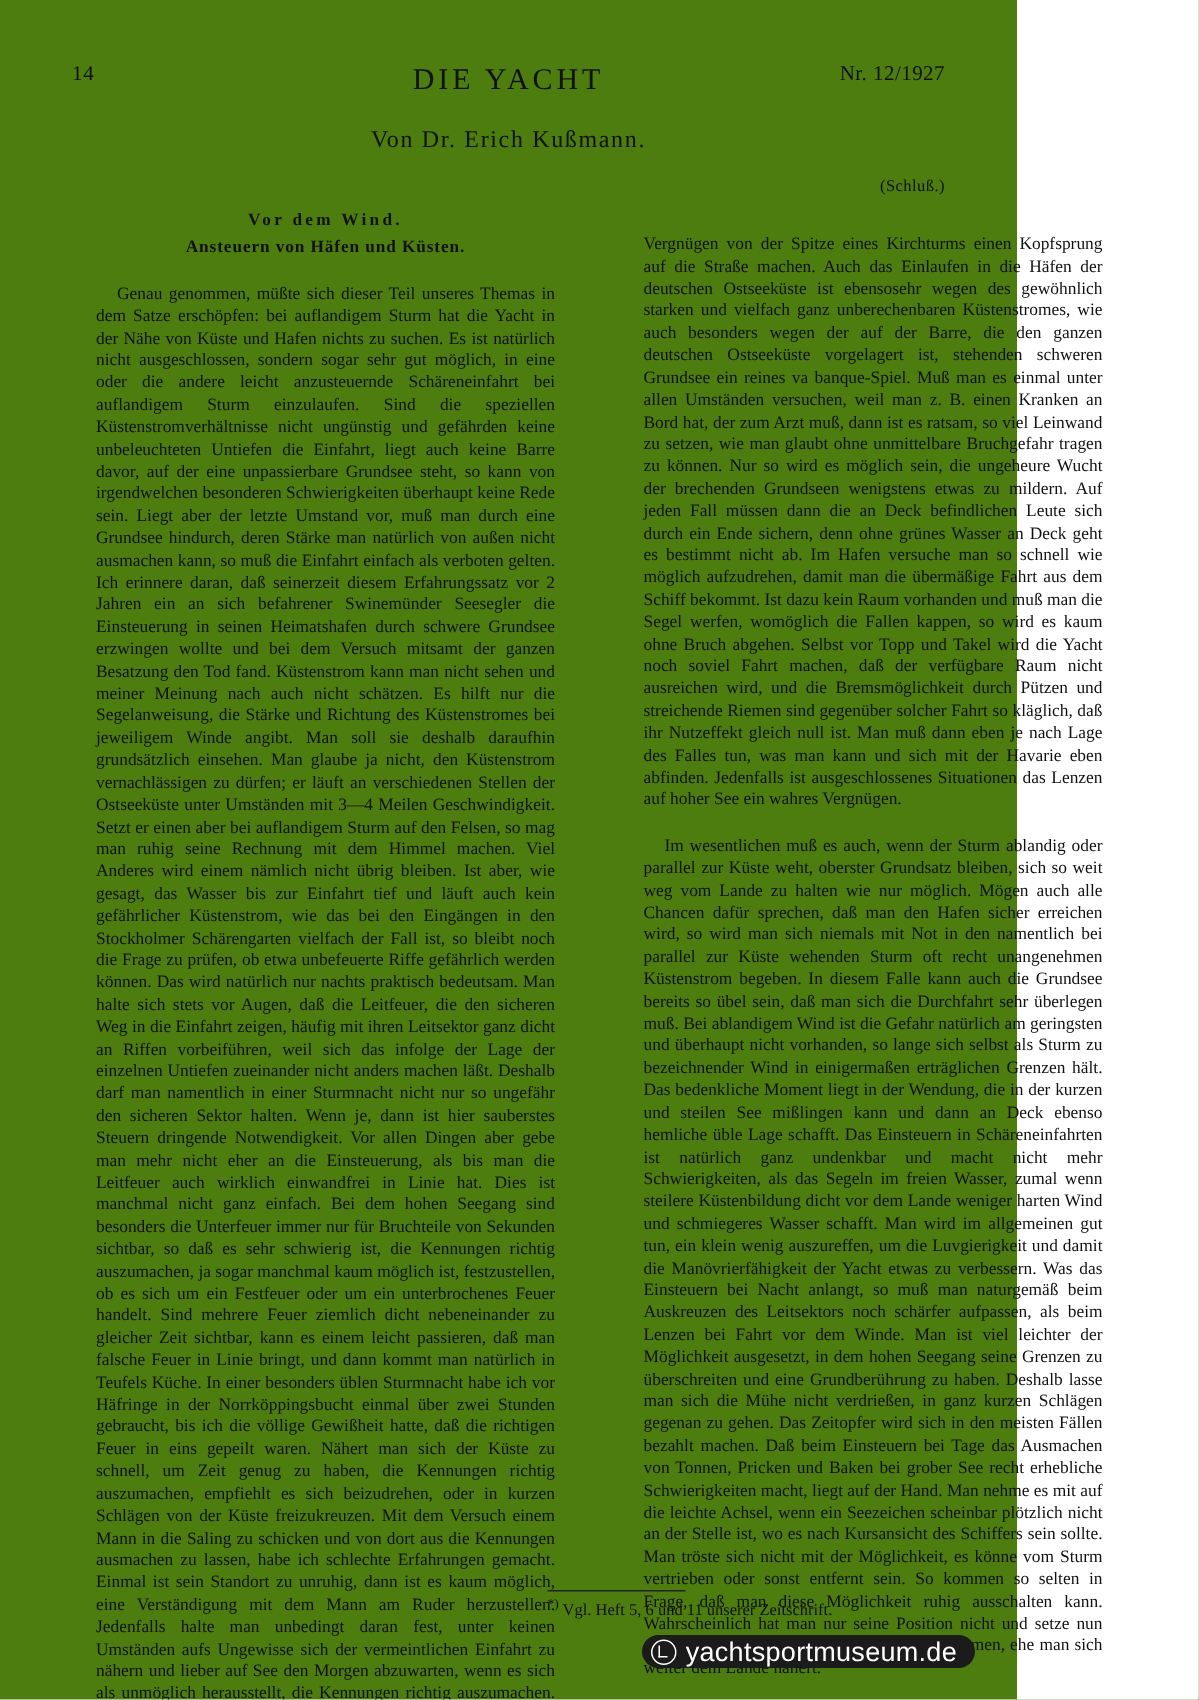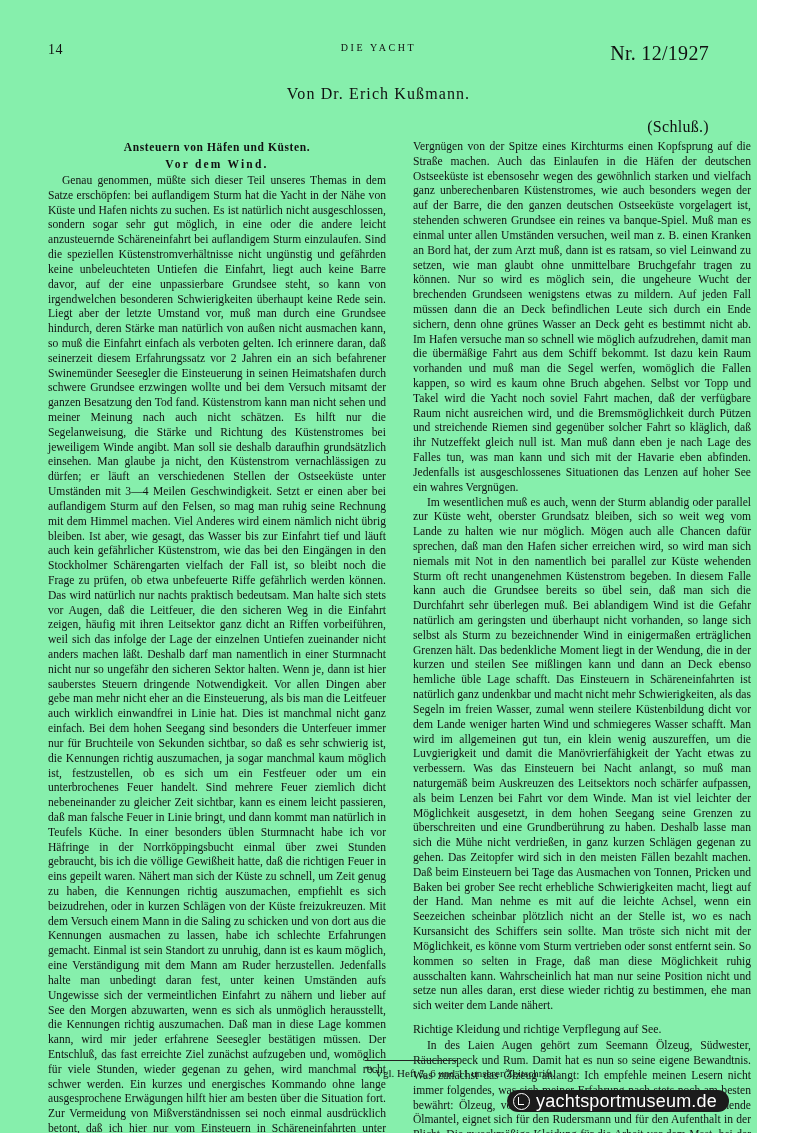--- a/index.html
+++ b/index.html
@@ -10,23 +10,23 @@
   body {
     width: 799px;
     height: 1133px;
     font-family: "Liberation Serif", serif;
     color: #111111;
     position: relative;
     overflow: hidden;
   }
   .page {
     position: relative;
-    width: 757px;
+    width: 678px;
     height: 1133px;
-    background: #86efac;
+    background: #4d7c0f;
   }
   
   .runhead {
     position: absolute;
     top: 42px;
     left: 48px;
     right: 48px;
     height: 18px;
     font-family: "Liberation Serif", serif;
   }
@@ -35,28 +35,28 @@
     left: 0;
     top: 0;
     font-size: 14px;
     letter-spacing: 0.5px;
   }
   .runhead .journal {
     position: absolute;
     left: 50%;
     top: 0;
     transform: translateX(-50%);
-    font-size: 10px;
+    font-size: 20px;
     letter-spacing: 2.6px;
   }
   .runhead .issue {
     position: absolute;
     right: 0;
     top: 0;
-    font-size: 20px;
+    font-size: 14px;
     letter-spacing: 0.3px;
   }
   
   .title-block {
     position: absolute;
     top: 78px;
     left: 48px;
     right: 48px;
     text-align: center;
   }
@@ -75,21 +75,21 @@
   }
   .byline {
     margin-top: 7px;
     font-size: 16px;
     letter-spacing: 1.1px;
   }
   .conclusion-note {
     position: absolute;
     top: 118px;
     right: 48px;
-    font-size: 16px;
+    font-size: 11px;
     letter-spacing: 0.3px;
   }
   
   .columns {
     position: absolute;
     top: 140px;
     left: 48px;
     width: 703px;
     height: 890px;
   }
@@ -119,21 +119,21 @@
   .sec-head.inline-head {
     text-align: left;
     font-weight: normal;
     font-size: 11.8px;
     letter-spacing: 0;
     margin-top: 8px;
     margin-bottom: 2px;
     line-height: 1.3;
   }
   p.body {
-    margin: 0;
+    margin: 16px;
     font-size: 11.6px;
     line-height: 1.278;
     text-align: justify;
     text-justify: inter-word;
     hyphens: auto;
     -webkit-hyphens: auto;
   }
   p.body.indent { text-indent: 14px; }
 
   .footnote-wrap {
@@ -203,22 +203,22 @@
   </div>
 
   <div class="title-block">
     <div class="byline">Von Dr. Erich Kußmann.</div>
   </div>
   <div class="conclusion-note">(Schluß.)</div>
 
   <div class="columns">
 
     <div class="col col-left">
+      <div class="sec-head spaced">Vor dem Wind.</div>
       <div class="sec-head">Ansteuern von Häfen und Küsten.</div>
-      <div class="sec-head spaced">Vor dem Wind.</div>
       <p class="body indent">Genau genommen, müßte sich dieser Teil unseres Themas in dem Satze erschöpfen: bei auflandigem Sturm hat die Yacht in der Nähe von Küste und Hafen nichts zu suchen. Es ist natürlich nicht ausgeschlossen, sondern sogar sehr gut möglich, in eine oder die andere leicht anzusteuernde Schäreneinfahrt bei auflandigem Sturm einzulaufen. Sind die speziellen Küstenstromverhältnisse nicht ungünstig und gefährden keine unbeleuchteten Untiefen die Einfahrt, liegt auch keine Barre davor, auf der eine unpassierbare Grundsee steht, so kann von irgendwelchen besonderen Schwierigkeiten überhaupt keine Rede sein. Liegt aber der letzte Umstand vor, muß man durch eine Grundsee hindurch, deren Stärke man natürlich von außen nicht ausmachen kann, so muß die Einfahrt einfach als verboten gelten. Ich erinnere daran, daß seinerzeit diesem Erfahrungssatz vor 2 Jahren ein an sich befahrener Swinemünder Seesegler die Einsteuerung in seinen Heimatshafen durch schwere Grundsee erzwingen wollte und bei dem Versuch mitsamt der ganzen Besatzung den Tod fand. Küstenstrom kann man nicht sehen und meiner Meinung nach auch nicht schätzen. Es hilft nur die Segelanweisung, die Stärke und Richtung des Küstenstromes bei jeweiligem Winde angibt. Man soll sie deshalb daraufhin grundsätzlich einsehen. Man glaube ja nicht, den Küstenstrom vernachlässigen zu dürfen; er läuft an verschiedenen Stellen der Ostseeküste unter Umständen mit 3—4 Meilen Geschwindigkeit. Setzt er einen aber bei auflandigem Sturm auf den Felsen, so mag man ruhig seine Rechnung mit dem Himmel machen. Viel Anderes wird einem nämlich nicht übrig bleiben. Ist aber, wie gesagt, das Wasser bis zur Einfahrt tief und läuft auch kein gefährlicher Küstenstrom, wie das bei den Eingängen in den Stockholmer Schärengarten vielfach der Fall ist, so bleibt noch die Frage zu prüfen, ob etwa unbefeuerte Riffe gefährlich werden können. Das wird natürlich nur nachts praktisch bedeutsam. Man halte sich stets vor Augen, daß die Leitfeuer, die den sicheren Weg in die Einfahrt zeigen, häufig mit ihren Leitsektor ganz dicht an Riffen vorbeiführen, weil sich das infolge der Lage der einzelnen Untiefen zueinander nicht anders machen läßt. Deshalb darf man namentlich in einer Sturmnacht nicht nur so ungefähr den sicheren Sektor halten. Wenn je, dann ist hier sauberstes Steuern dringende Notwendigkeit. Vor allen Dingen aber gebe man mehr nicht eher an die Einsteuerung, als bis man die Leitfeuer auch wirklich einwandfrei in Linie hat. Dies ist manchmal nicht ganz einfach. Bei dem hohen Seegang sind besonders die Unterfeuer immer nur für Bruchteile von Sekunden sichtbar, so daß es sehr schwierig ist, die Kennungen richtig auszumachen, ja sogar manchmal kaum möglich ist, festzustellen, ob es sich um ein Festfeuer oder um ein unterbrochenes Feuer handelt. Sind mehrere Feuer ziemlich dicht nebeneinander zu gleicher Zeit sichtbar, kann es einem leicht passieren, daß man falsche Feuer in Linie bringt, und dann kommt man natürlich in Teufels Küche. In einer besonders üblen Sturmnacht habe ich vor Häfringe in der Norrköppingsbucht einmal über zwei Stunden gebraucht, bis ich die völlige Gewißheit hatte, daß die richtigen Feuer in eins gepeilt waren. Nähert man sich der Küste zu schnell, um Zeit genug zu haben, die Kennungen richtig auszumachen, empfiehlt es sich beizudrehen, oder in kurzen Schlägen von der Küste freizukreuzen. Mit dem Versuch einem Mann in die Saling zu schicken und von dort aus die Kennungen ausmachen zu lassen, habe ich schlechte Erfahrungen gemacht. Einmal ist sein Standort zu unruhig, dann ist es kaum möglich, eine Verständigung mit dem Mann am Ruder herzustellen. Jedenfalls halte man unbedingt daran fest, unter keinen Umständen aufs Ungewisse sich der vermeintlichen Einfahrt zu nähern und lieber auf See den Morgen abzuwarten, wenn es sich als unmöglich herausstellt, die Kennungen richtig auszumachen. Daß man in diese Lage kommen kann, wird mir jeder erfahrene Seesegler bestätigen müssen. Der Entschluß, das fast erreichte Ziel zunächst aufzugeben und, womöglich für viele Stunden, wieder gegenan zu gehen, wird manchmal recht schwer werden. Ein kurzes und energisches Kommando ohne lange ausgesprochene Erwägungen hilft hier am besten über die Situation fort. Zur Vermeidung von Mißverständnissen sei noch einmal ausdrücklich betont, daß ich hier nur vom Einsteuern in Schäreneinfahrten unter besonders günstigen Umständen, nämlich bei Fehlen von gefährlichem Küstenstrom, Barren und unbezeichneten Untiefen, gesprochen habe. Wer z. B. bei auflandigem Sturm den kleinen Felsenhäfen Bornholms ansteuern wollte, der könnte ebensogut zu seinem</p>
     </div>
 
     <div class="col col-right">
       <p class="body">Vergnügen von der Spitze eines Kirchturms einen Kopfsprung auf die Straße machen. Auch das Einlaufen in die Häfen der deutschen Ostseeküste ist ebensosehr wegen des gewöhnlich starken und vielfach ganz unberechenbaren Küstenstromes, wie auch besonders wegen der auf der Barre, die den ganzen deutschen Ostseeküste vorgelagert ist, stehenden schweren Grundsee ein reines va banque-Spiel. Muß man es einmal unter allen Umständen versuchen, weil man z. B. einen Kranken an Bord hat, der zum Arzt muß, dann ist es ratsam, so viel Leinwand zu setzen, wie man glaubt ohne unmittelbare Bruchgefahr tragen zu können. Nur so wird es möglich sein, die ungeheure Wucht der brechenden Grundseen wenigstens etwas zu mildern. Auf jeden Fall müssen dann die an Deck befindlichen Leute sich durch ein Ende sichern, denn ohne grünes Wasser an Deck geht es bestimmt nicht ab. Im Hafen versuche man so schnell wie möglich aufzudrehen, damit man die übermäßige Fahrt aus dem Schiff bekommt. Ist dazu kein Raum vorhanden und muß man die Segel werfen, womöglich die Fallen kappen, so wird es kaum ohne Bruch abgehen. Selbst vor Topp und Takel wird die Yacht noch soviel Fahrt machen, daß der verfügbare Raum nicht ausreichen wird, und die Bremsmöglichkeit durch Pützen und streichende Riemen sind gegenüber solcher Fahrt so kläglich, daß ihr Nutzeffekt gleich null ist. Man muß dann eben je nach Lage des Falles tun, was man kann und sich mit der Havarie eben abfinden. Jedenfalls ist ausgeschlossenes Situationen das Lenzen auf hoher See ein wahres Vergnügen.</p>
       <p class="body indent">Im wesentlichen muß es auch, wenn der Sturm ablandig oder parallel zur Küste weht, oberster Grundsatz bleiben, sich so weit weg vom Lande zu halten wie nur möglich. Mögen auch alle Chancen dafür sprechen, daß man den Hafen sicher erreichen wird, so wird man sich niemals mit Not in den namentlich bei parallel zur Küste wehenden Sturm oft recht unangenehmen Küstenstrom begeben. In diesem Falle kann auch die Grundsee bereits so übel sein, daß man sich die Durchfahrt sehr überlegen muß. Bei ablandigem Wind ist die Gefahr natürlich am geringsten und überhaupt nicht vorhanden, so lange sich selbst als Sturm zu bezeichnender Wind in einigermaßen erträglichen Grenzen hält. Das bedenkliche Moment liegt in der Wendung, die in der kurzen und steilen See mißlingen kann und dann an Deck ebenso hemliche üble Lage schafft. Das Einsteuern in Schäreneinfahrten ist natürlich ganz undenkbar und macht nicht mehr Schwierigkeiten, als das Segeln im freien Wasser, zumal wenn steilere Küstenbildung dicht vor dem Lande weniger harten Wind und schmiegeres Wasser schafft. Man wird im allgemeinen gut tun, ein klein wenig auszureffen, um die Luvgierigkeit und damit die Manövrierfähigkeit der Yacht etwas zu verbessern. Was das Einsteuern bei Nacht anlangt, so muß man naturgemäß beim Auskreuzen des Leitsektors noch schärfer aufpassen, als beim Lenzen bei Fahrt vor dem Winde. Man ist viel leichter der Möglichkeit ausgesetzt, in dem hohen Seegang seine Grenzen zu überschreiten und eine Grundberührung zu haben. Deshalb lasse man sich die Mühe nicht verdrießen, in ganz kurzen Schlägen gegenan zu gehen. Das Zeitopfer wird sich in den meisten Fällen bezahlt machen. Daß beim Einsteuern bei Tage das Ausmachen von Tonnen, Pricken und Baken bei grober See recht erhebliche Schwierigkeiten macht, liegt auf der Hand. Man nehme es mit auf die leichte Achsel, wenn ein Seezeichen scheinbar plötzlich nicht an der Stelle ist, wo es nach Kursansicht des Schiffers sein sollte. Man tröste sich nicht mit der Möglichkeit, es könne vom Sturm vertrieben oder sonst entfernt sein. So kommen so selten in Frage, daß man diese Möglichkeit ruhig ausschalten kann. Wahrscheinlich hat man nur seine Position nicht und setze nun alles daran, erst diese wieder richtig zu bestimmen, ehe man sich weiter dem Lande nähert.</p>
       <div class="sec-head inline-head">Richtige Kleidung und richtige Verpflegung auf See.</div>
       <p class="body indent">In des Laien Augen gehört zum Seemann Ölzeug, Südwester, Räucherspeck und Rum. Damit hat es nun so seine eigene Bewandtnis. Was zunächst das Ölzeug anlangt: Ich empfehle meinen Lesern nicht immer folgendes, was sich meiner Erfahrung nach stets noch am besten bewährt: Ölzeug, vornehmlich der lange, bis auf die Füße reichende Ölmantel, eignet sich für den Rudersmann und für den Aufenthalt in der Plicht. Die zweckmäßige Kleidung für die Arbeit vor dem Mast, bei der man unfehlbar naß wird, ob man nun Ölzeug an hat oder nicht,</p>
     </div>
 

